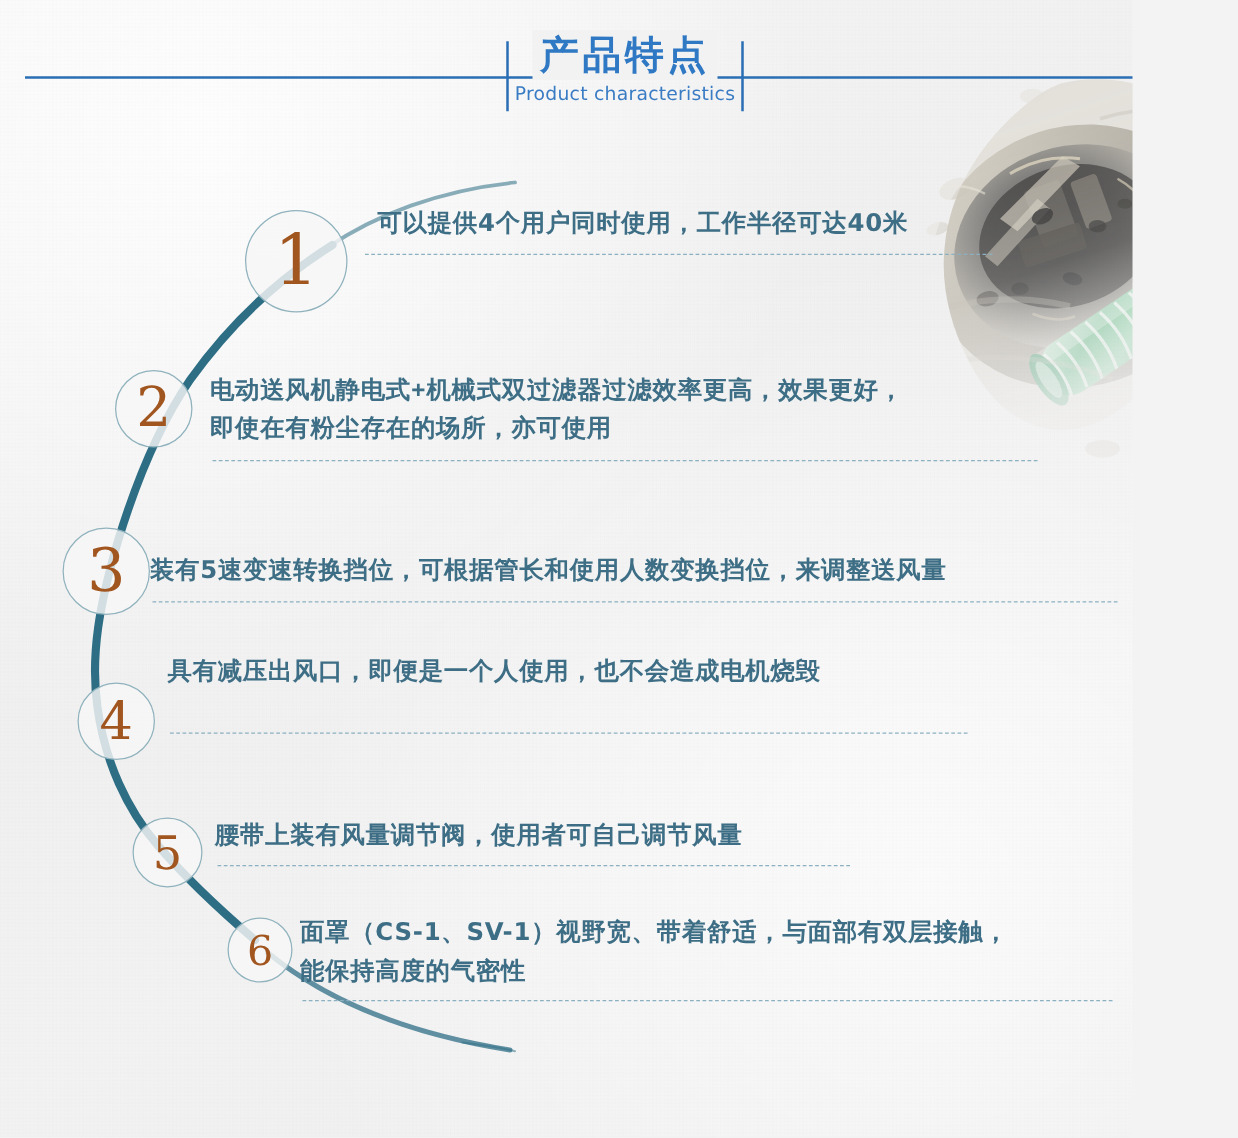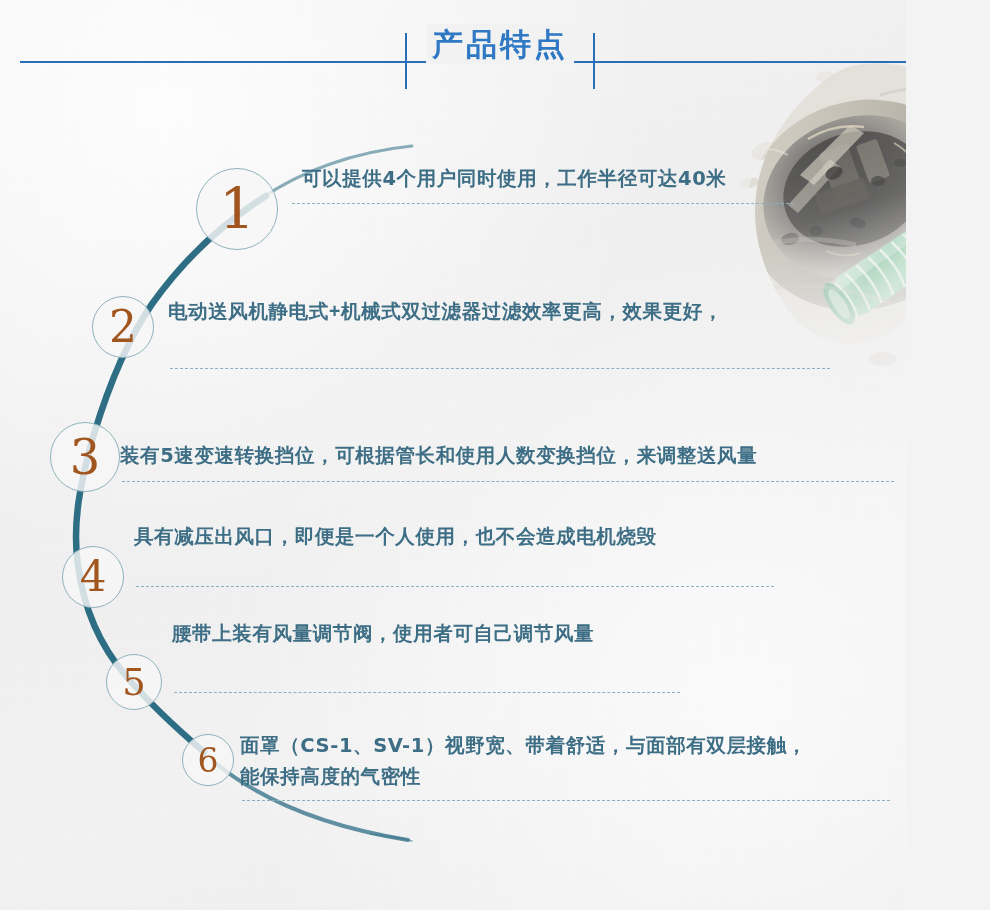--- a/index.html
+++ b/index.html
@@ -241,20 +241,21 @@
       <path d="M 20 236 q 70 -14 140 12" stroke="#c6c1b4" stroke-width="4" fill="none" opacity="0.3"></path>
       <path d="M 150 40 q 50 -16 96 6" stroke="#b5b0a4" stroke-width="3" fill="none" opacity="0.3"></path>
     </g>
   </svg>
 
   <div id="header-rule"></div>
   <div class="header-bracket" id="header-bracket-left"></div>
   <div class="header-bracket" id="header-bracket-right"></div>
   <div id="header-block">
     <div id="header-title-cn">产品特点</div>
+    <div id="header-title-en">Product characteristics</div>
   </div>
 
   <svg id="spine" viewBox="0 0 990 910" xmlns="http://www.w3.org/2000/svg">
     <defs>
       <linearGradient id="spineFadeTop" x1="0" y1="0" x2="0" y2="1" gradientUnits="objectBoundingBox">
         <stop offset="0%" stop-color="#2d6e85" stop-opacity="0"></stop>
         <stop offset="35%" stop-color="#2d6e85" stop-opacity="1"></stop>
       </linearGradient>
     </defs>
 
@@ -295,34 +296,35 @@
     <span style="font-size:33px;">6</span>
   </div>
 
   <div class="feature-text fs-20" style="left:290px; top:163px;margin-left:12px;">
     <span class="line">可以提供4个用户同时使用，工作半径可达40米</span>
   </div>
   <div class="feature-rule" style="left:292px; top:203px; width:502px;"></div>
 
   <div class="feature-text fs-20" style="left:168px; top:298px;font-family:Liberation Mono, monospace;">
     <span class="line">电动送风机静电式+机械式双过滤器过滤效率更高，效果更好，</span>
+    <span class="line">即使在有粉尘存在的场所，亦可使用</span>
   </div>
   <div class="feature-rule" style="left:170px; top:368px; width:660px;"></div>
 
   <div class="feature-text fs-20" style="left:120px; top:440px;">
     <span class="line">装有5速变速转换挡位，可根据管长和使用人数变换挡位，来调整送风量</span>
   </div>
   <div class="feature-rule" style="left:122px; top:481px; width:772px;"></div>
 
   <div class="feature-text fs-20" style="left:134px; top:521px;">
     <span class="line">具有减压出风口，即便是一个人使用，也不会造成电机烧毁</span>
   </div>
   <div class="feature-rule" style="left:136px; top:586px; width:638px;"></div>
 
-  <div class="feature-text fs-20" style="left:172px; top:618px;">
+  <div class="feature-text fs-20" style="left:172px; top:654px;font-family:Liberation Mono, monospace;">
     <span class="line">腰带上装有风量调节阀，使用者可自己调节风量</span>
   </div>
   <div class="feature-rule" style="left:174px; top:692px; width:506px;"></div>
 
   <div class="feature-text fs-20" style="left:240px; top:730px;">
     <span class="line">面罩（CS-1、SV-1）视野宽、带着舒适，与面部有双层接触，</span>
     <span class="line">能保持高度的气密性</span>
   </div>
   <div class="feature-rule" style="left:242px; top:800px; width:648px;"></div>
 

